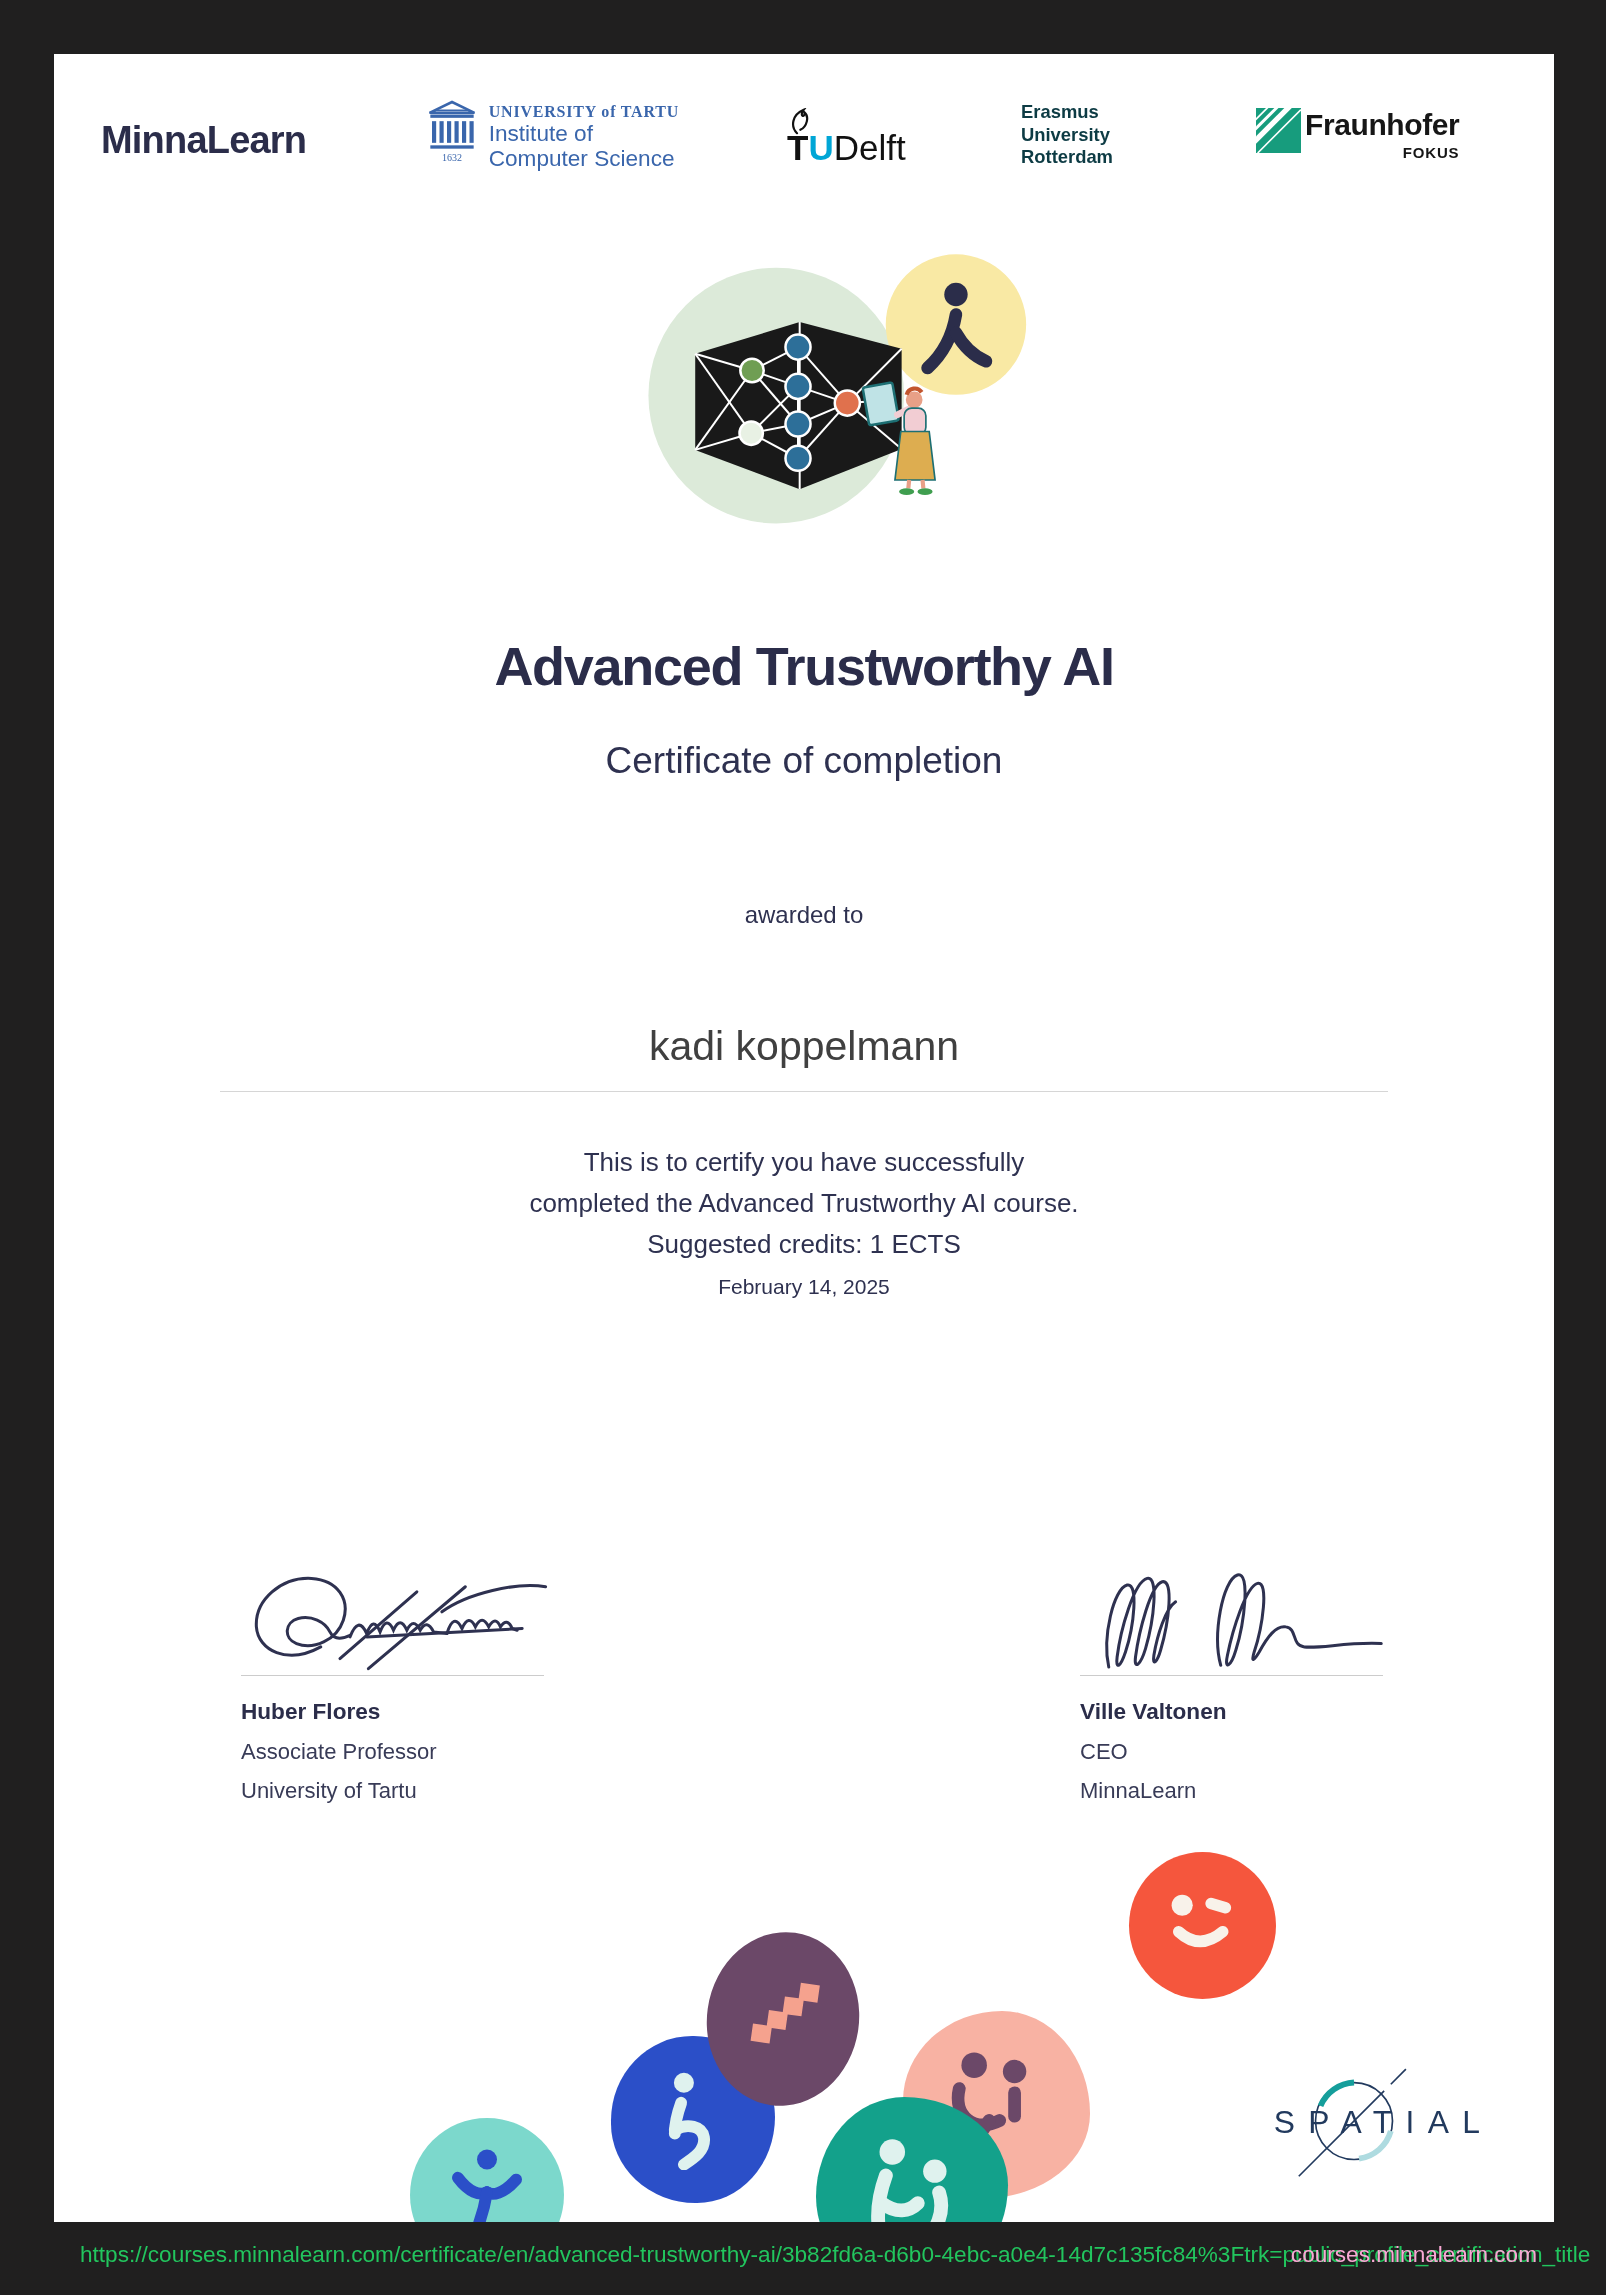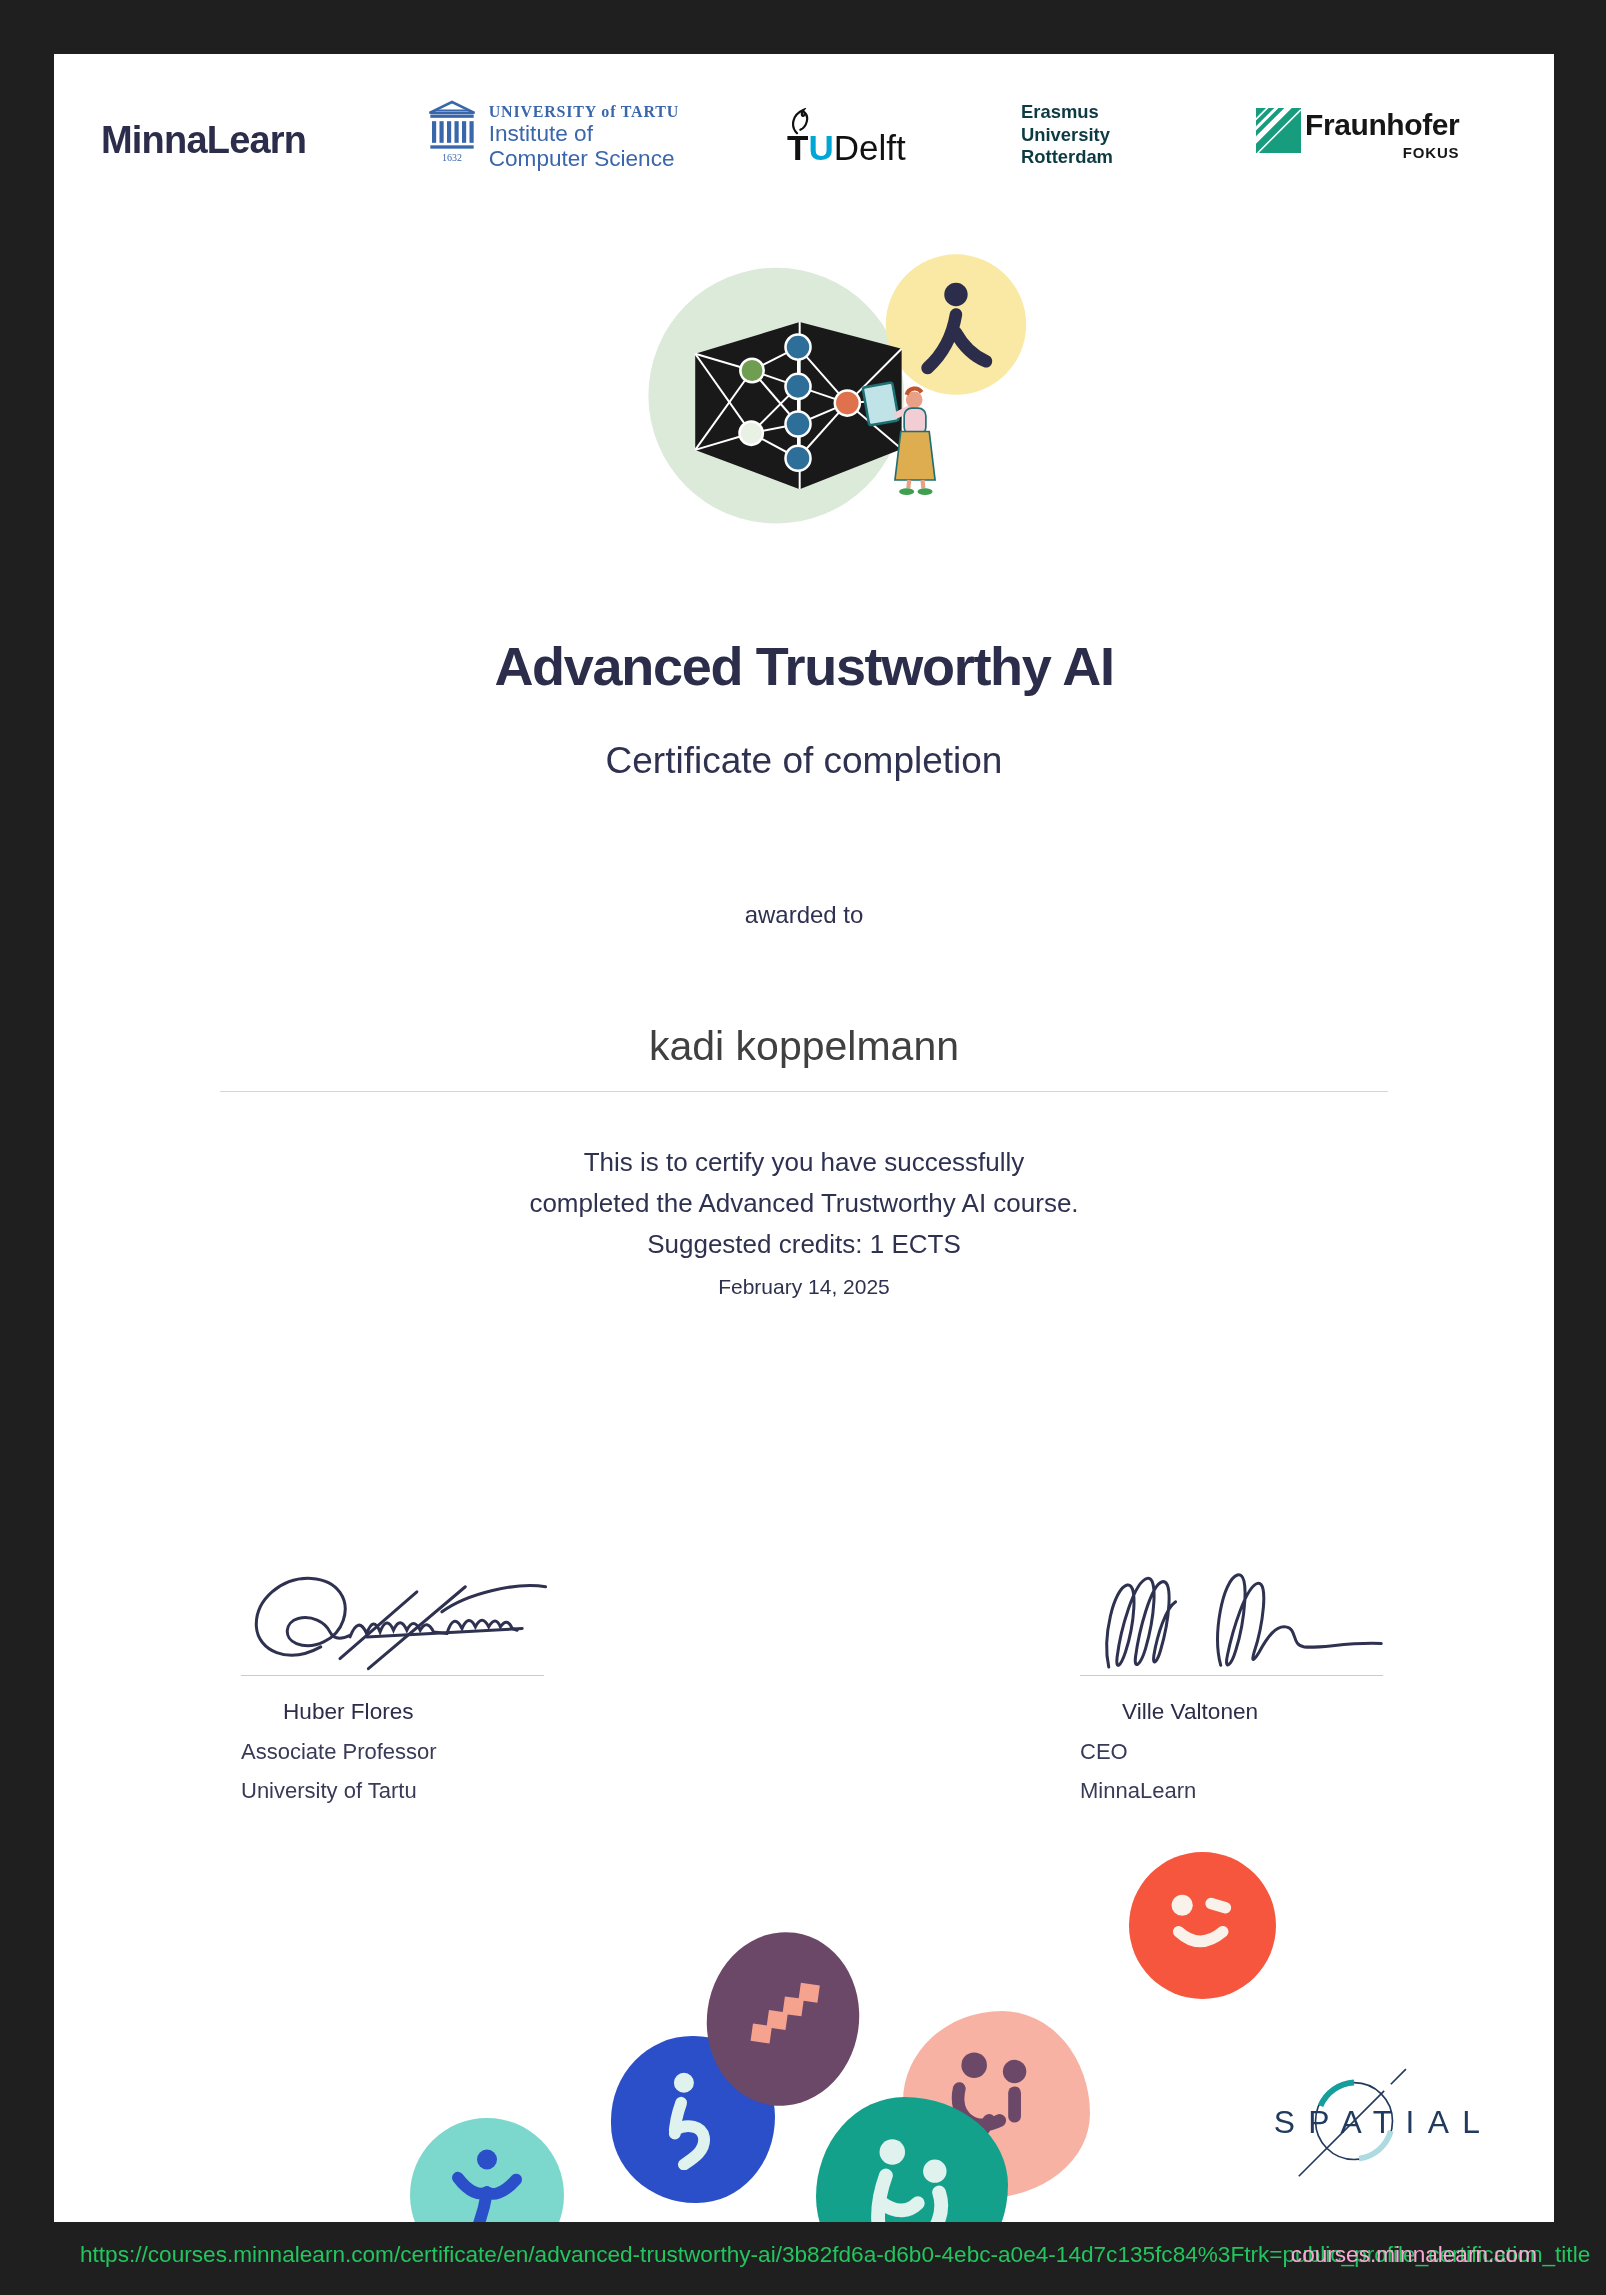--- a/index.html
+++ b/index.html
@@ -38,21 +38,21 @@
   .title{top:581px;font-size:54px;font-weight:700;letter-spacing:-1.3px;color:#2b2d4a;}
   .subtitle{top:686px;font-size:37px;font-weight:400;color:#2e3150;}
   .awarded{top:847px;font-size:24px;color:#2e3150;}
   .recipient{top:969px;font-size:41px;color:#404040;}
   .rule{position:absolute;left:166px;top:1037px;width:1168px;border-top:1.7px solid #d6d6d6;}
   .bodytext{top:1088px;font-size:26px;line-height:41px;color:#2e3150;}
   .datetext{top:1221px;font-size:21px;color:#2e3150;}
   
   .sig{position:absolute;top:1506px;width:335px;}
   .sig-line{border-top:1.7px solid #cccccc;margin-top:0px;width:303px;}
-  .sig-name{font-size:22.6px;font-weight:400;margin-top:23.4px;color:#2b2d4a;margin-left:42px;}
+  .sig-name{font-size:22.6px;font-weight:700;margin-top:23.4px;color:#2b2d4a;}
   .sig-role{font-size:22px;margin-top:13.4px;color:#383b57;}
   .sig-org{font-size:22px;margin-top:13.4px;color:#383b57;}
   .sig-left{left:187px;}
   .sig-right{left:1026px;}
   
   .blob{position:absolute;display:flex;align-items:center;justify-content:center;}
   .blob-blue{left:557px;top:1982px;width:164px;height:167px;background:#2b4fc8;border-radius:50% 50% 48% 52%/51% 49% 52% 48%;z-index:1;}
   .blob-purple{left:653px;top:1878px;width:152px;height:174px;background:#6b4868;border-radius:50%;transform:rotate(8deg);z-index:2;}
   .blob-pink{left:849px;top:1957px;width:187px;height:187px;background:#f8b2a3;border-radius:53% 47% 56% 44%/48% 55% 45% 52%;z-index:1;}
   .blob-teal{left:762px;top:2043px;width:192px;height:192px;background:#13a18b;border-radius:46% 54% 50% 50%/52% 46% 54% 48%;z-index:2;}

